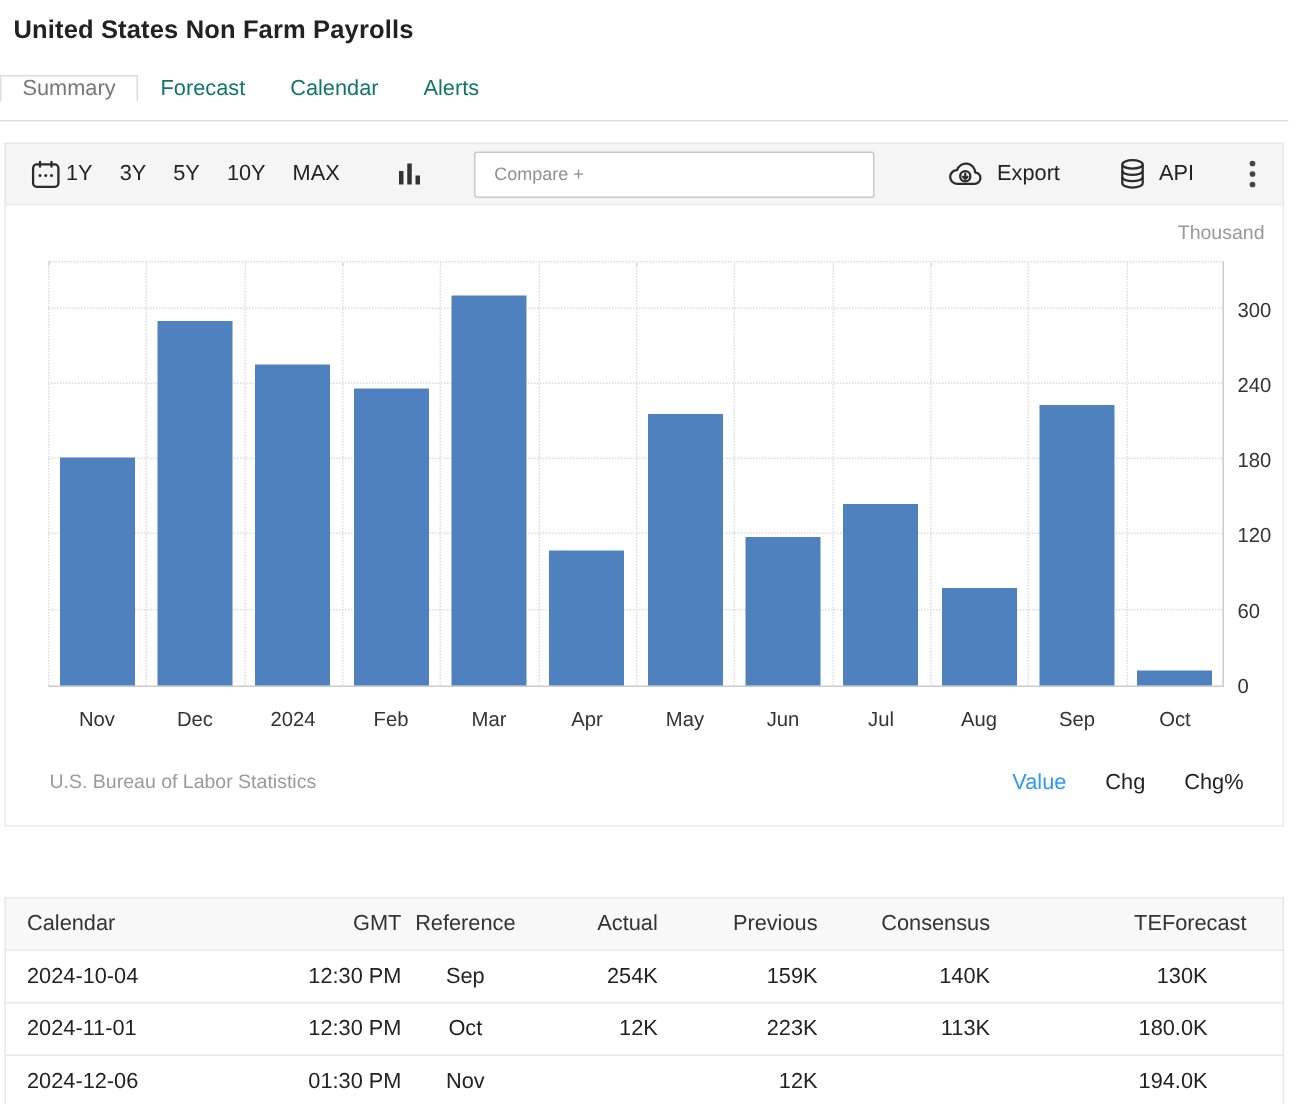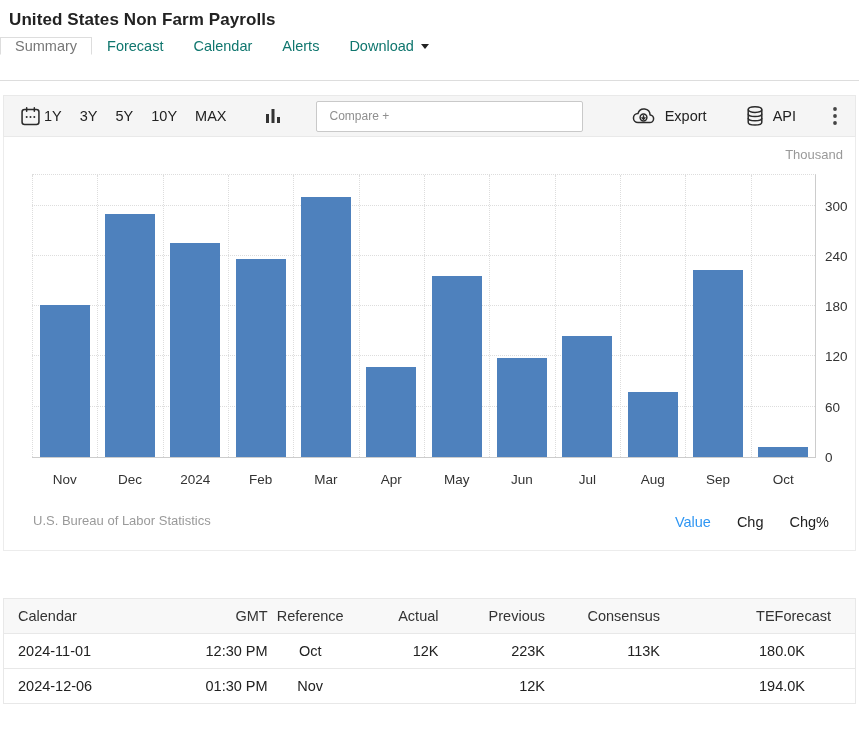--- a/index.html
+++ b/index.html
@@ -3,21 +3,21 @@
 <meta charset="utf-8">
 <style>
   * { box-sizing: border-box; margin: 0; padding: 0; }
   html,body { width: 859px; height: 736px; background:#fff; overflow:hidden; }
   body { font-family: "Liberation Sans", sans-serif; color:#333; }
 
   
   .page-title { font-size:17px; font-weight:bold; color:#222; padding:10px 9px 7px; letter-spacing:.1px; }
 
   
-  .tabs { display:flex; align-items:flex-start; border-bottom:1px solid #ddd; height:44px; padding-left:0; }
+  .tabs { display:flex; align-items:center; border-bottom:1px solid #ddd; height:44px; padding-left:0; }
   .tab { display:flex; align-items:center; padding:0 14px; font-size:14.5px; color:#0f766e; cursor:pointer; margin-bottom:-1px; background:transparent; border:1px solid transparent; }
   .tab.active { background:#fff; border:1px solid #ddd; border-bottom-color:#fff; color:#777; }
   .caret-down { display:inline-block; width:0; height:0; border-left:4px solid transparent; border-right:4px solid transparent; border-top:5px solid #222; margin-left:7px; }
 
   
   .toolbar { margin:14px 3px 0; height:42px; background:#f5f5f5; border:1px solid #e9e9e9; display:flex; align-items:center; padding:0 13px; font-size:14.5px; color:#222; }
   .tb-iconbtn { display:flex; align-items:center; justify-content:center; background:none; border:none; cursor:pointer; padding:2px; }
   .ranges { display:flex; }
   .range-btn { background:none; border:none; font-size:14.5px; color:#222; font-family:inherit; padding:4px 0; margin-right:18px; cursor:pointer; }
   .colchart-btn { margin-left:18px; }
@@ -61,24 +61,20 @@
 </head>
 <body>
 
 <div class="page-title">United States Non Farm Payrolls</div>
 
 <div class="tabs">
   <div class="tab active">Summary</div>
   <div class="tab">Forecast</div>
   <div class="tab">Calendar</div>
   <div class="tab">Alerts</div>
-  <div class="tab">
-    <span>Download</span>
-    <span class="caret-down"></span>
-  </div>
 </div>
 
 <div class="toolbar">
   <button class="tb-iconbtn">
     <svg width="23" height="23" viewBox="0 0 24 24" fill="none" stroke="#2b2b2b" stroke-width="1.6" stroke-linecap="round">
       <rect x="3.2" y="4.8" width="17.6" height="15.6" rx="2.6"></rect>
       <line x1="8" y1="3" x2="8" y2="6.4"></line>
         <line x1="16" y1="3" x2="16" y2="6.4"></line>
       <circle cx="8" cy="12.6" r="1.05" fill="#2b2b2b" stroke="none"></circle>
       <circle cx="12" cy="12.6" r="1.05" fill="#2b2b2b" stroke="none"></circle>
@@ -194,20 +190,29 @@
       <th class="col-gmt">GMT</th>
       <th class="col-ref">Reference</th>
       <th class="col-act">Actual</th>
       <th class="col-prev">Previous</th>
       <th class="col-cons">Consensus</th>
       <th class="col-tef">TEForecast</th>
     </tr>
   </thead>
   <tbody>
     <tr>
+      <td class="col-cal">2024-10-04</td>
+      <td class="col-gmt">12:30 PM</td>
+      <td class="col-ref">Sep</td>
+      <td class="col-act">254K</td>
+      <td class="col-prev">159K</td>
+      <td class="col-cons">140K</td>
+      <td class="col-tef">130K</td>
+    </tr>
+    <tr>
       <td class="col-cal">2024-11-01</td>
       <td class="col-gmt">12:30 PM</td>
       <td class="col-ref">Oct</td>
       <td class="col-act">12K</td>
       <td class="col-prev">223K</td>
       <td class="col-cons">113K</td>
       <td class="col-tef">180.0K</td>
     </tr>
     <tr>
       <td class="col-cal">2024-12-06</td>

